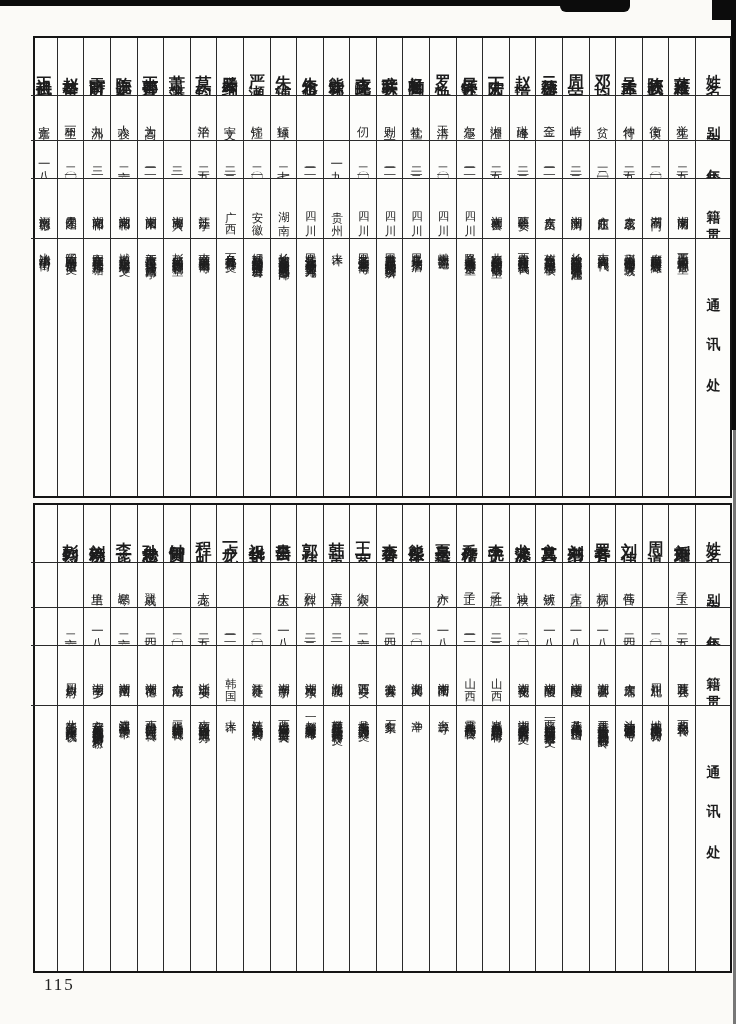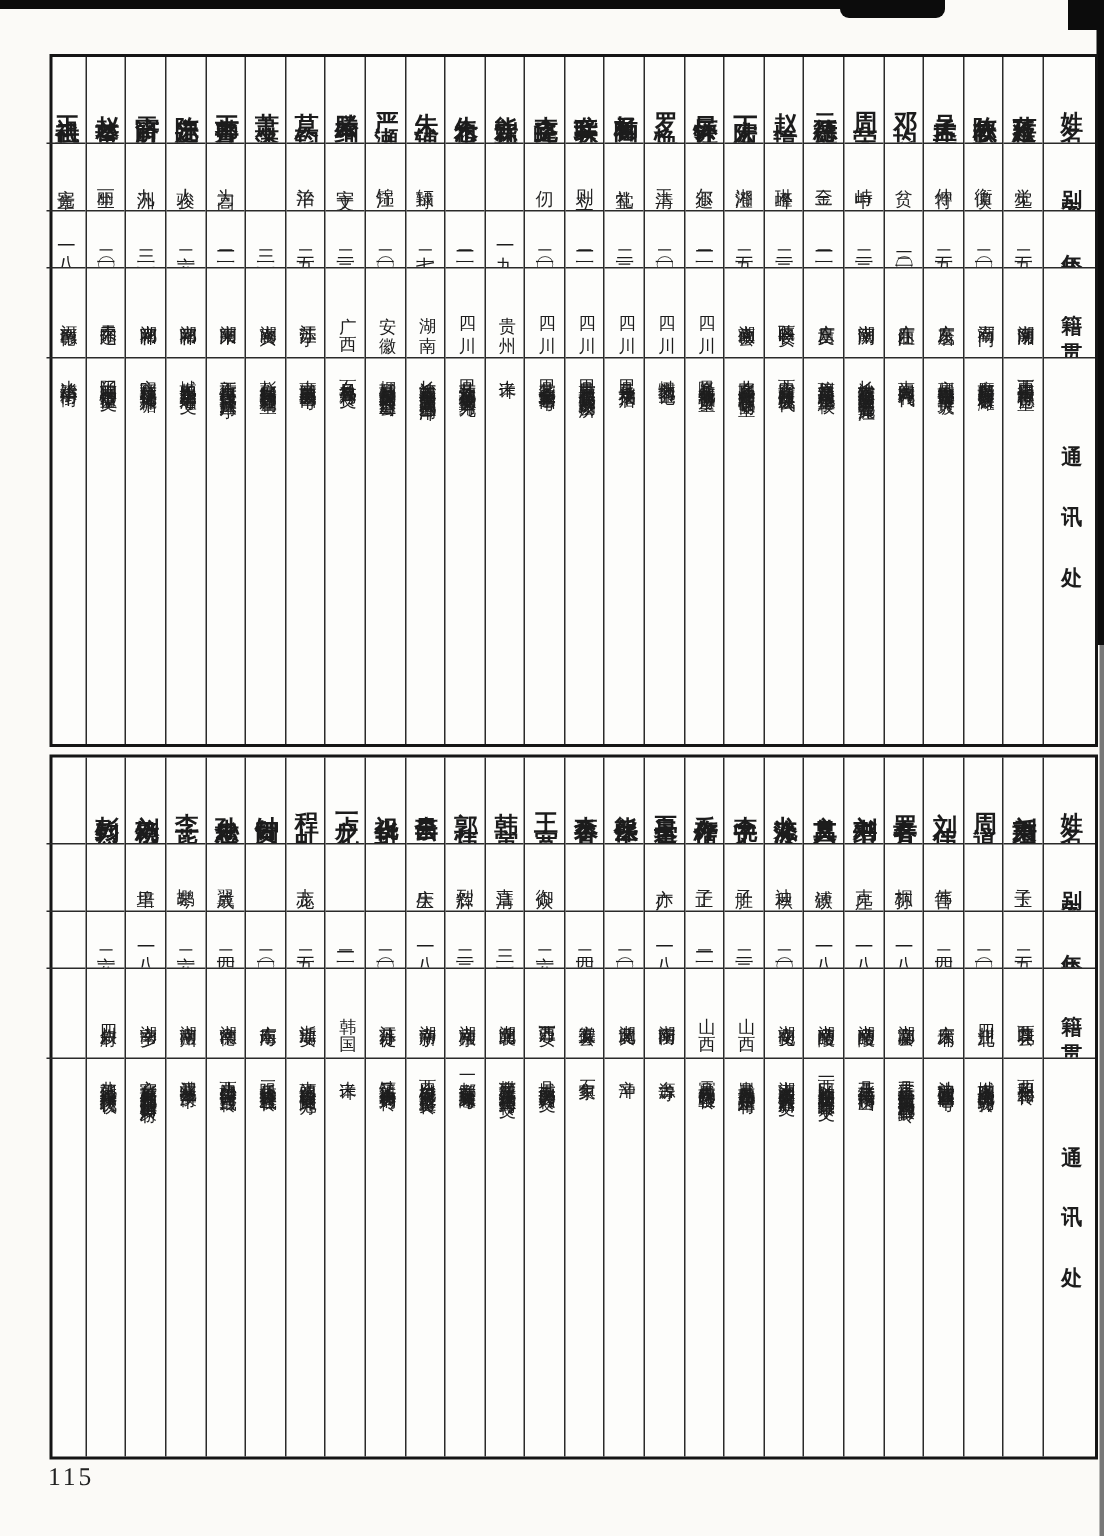--- a/index.html
+++ b/index.html
@@ -46,21 +46,21 @@
   .t-origin.sp2{letter-spacing:1.15em;padding-top:1.15em;}
   .t-contact{font-size:11.5px;letter-spacing:1px;color:#1e1e1e;}
 
   .h-cell{font-weight:700;}
   .h-name{font-size:15px;letter-spacing:0.6em;padding-top:0.6em;}
   .h-courtesy{font-size:14px;letter-spacing:0.4em;padding-top:0.4em;}
   .h-age{font-size:14px;letter-spacing:0.2em;padding-top:0.2em;}
   .h-origin{font-size:14px;letter-spacing:1.3em;padding-top:1.3em;}
   .h-contact{font-size:14px;letter-spacing:2.9em;padding-top:2.9em;}
 
-  .page-number{position:absolute;left:32px;top:975px;font-size:17px;
+  .page-number{position:absolute;left:44px;top:975px;font-size:17px;
     letter-spacing:2px;color:#222;}
 </style>
 </head>
 <body>
 
 <div class="art art-top"></div>
 <div class="art art-top-blob"></div>
 <div class="art art-corner"></div>
 <div class="art art-right"></div>
 <div class="art art-right2"></div>

